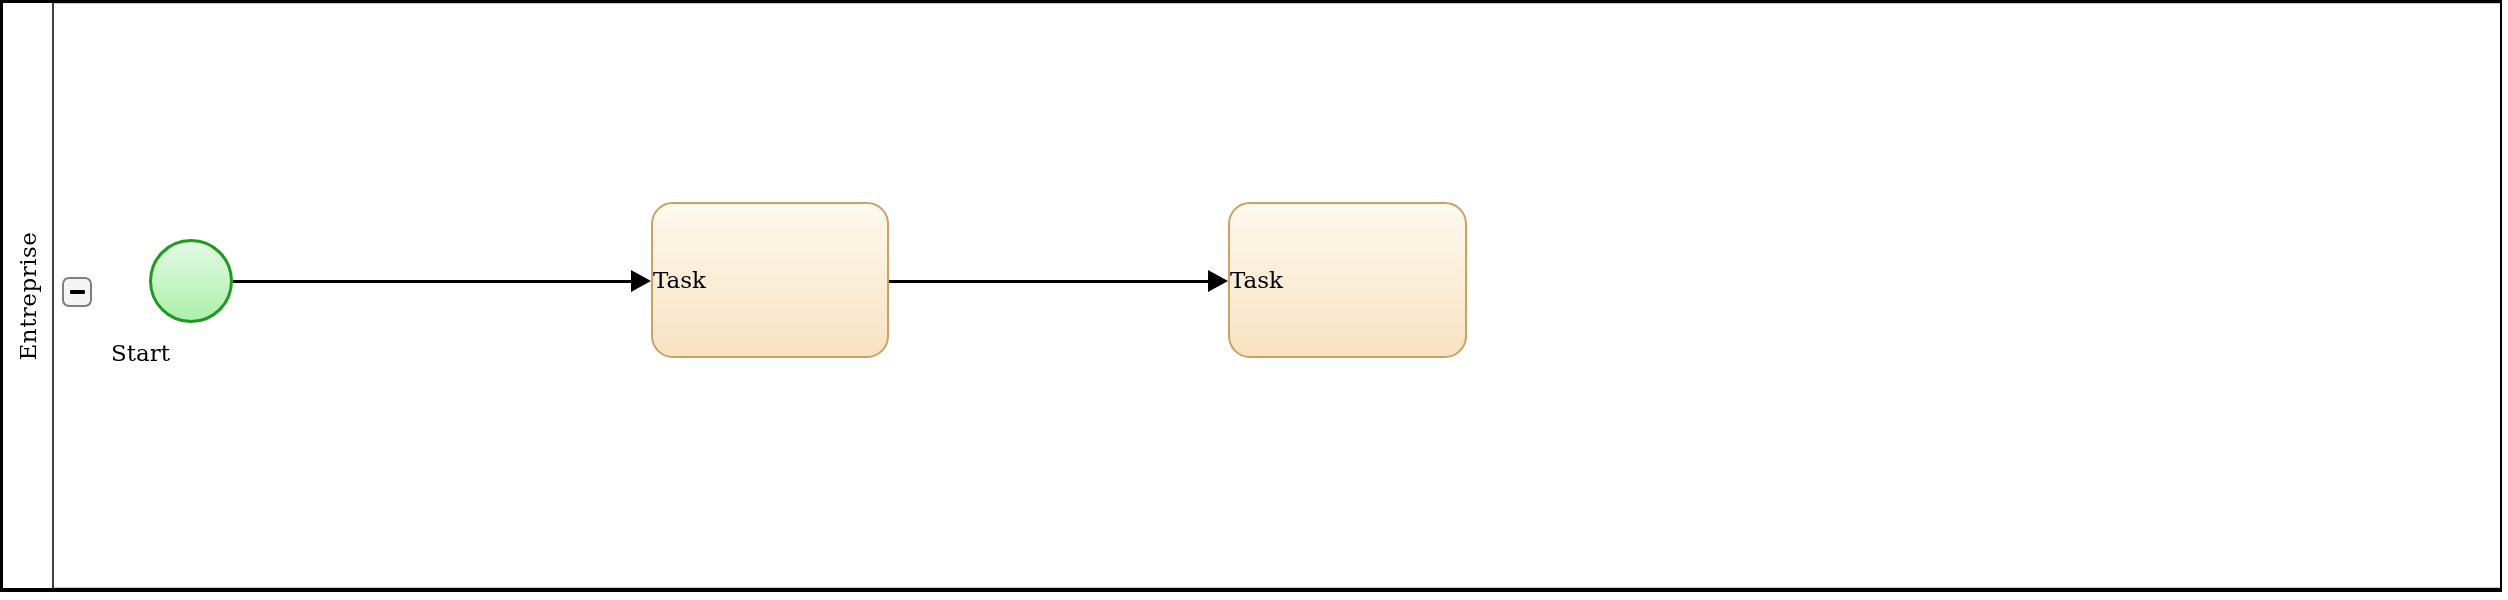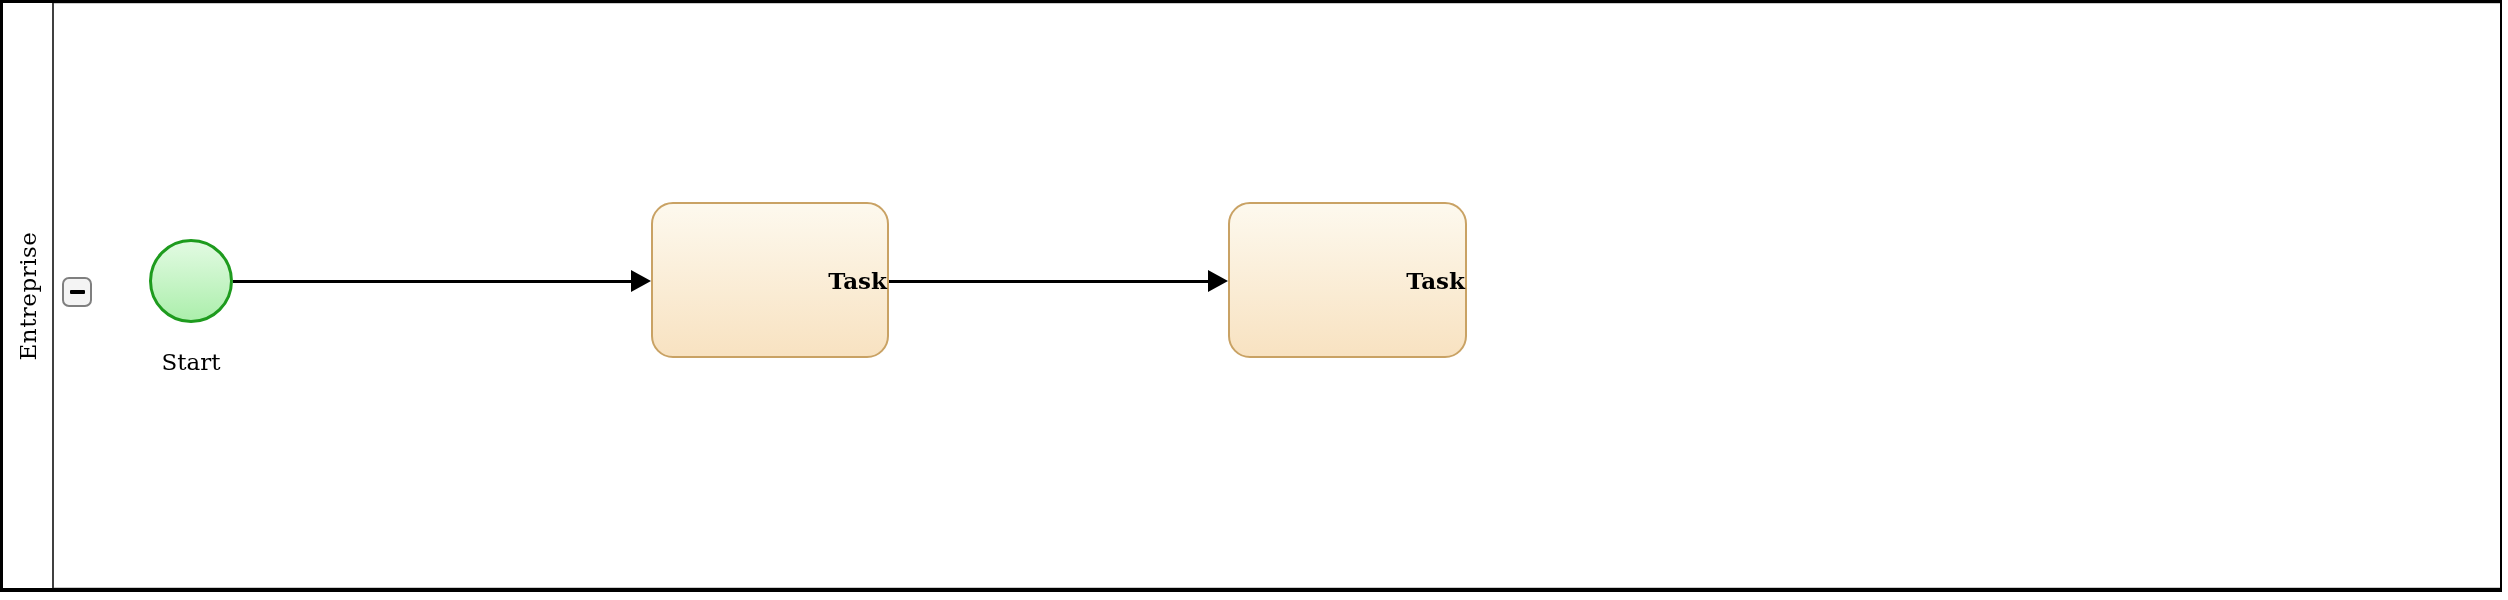--- a/index.html
+++ b/index.html
@@ -77,39 +77,38 @@
     position: absolute;
     left: 146px; top: 236px;
     width: 84px; height: 84px;
     box-sizing: border-box;
     border: 3px solid #1e9b1e;
     border-radius: 50%;
     background: linear-gradient(180deg, #e2fae2 0%, #acefac 100%);
   }
   .start-label {
     position: absolute;
-    left: 108px; top: 346px;
+    left: 108px; top: 337px;
     width: 160px;
-    text-align: center;
+    text-align: left;
     font-size: 23px;
   }
   
   .task {
     position: absolute;
     top: 199px;
     width: 238px; height: 156px;
     box-sizing: border-box;
     border: 2.5px solid #c9a264;
     border-radius: 22px;
     background: linear-gradient(180deg, #fdf9ee 0%, #f8e2c1 100%);
     display: flex;
     align-items: center;
-    justify-content: flex-end;
+    justify-content: flex-start;
     font-size: 23px;
-    font-weight: bold;
   }
   .task-1 { left: 648px; }
   .task-2 { left: 1225px; width: 239px; }
   
   .connector {
     position: absolute;
     top: 267px;
     height: 22px;
   }
   .connector .flow-line {

